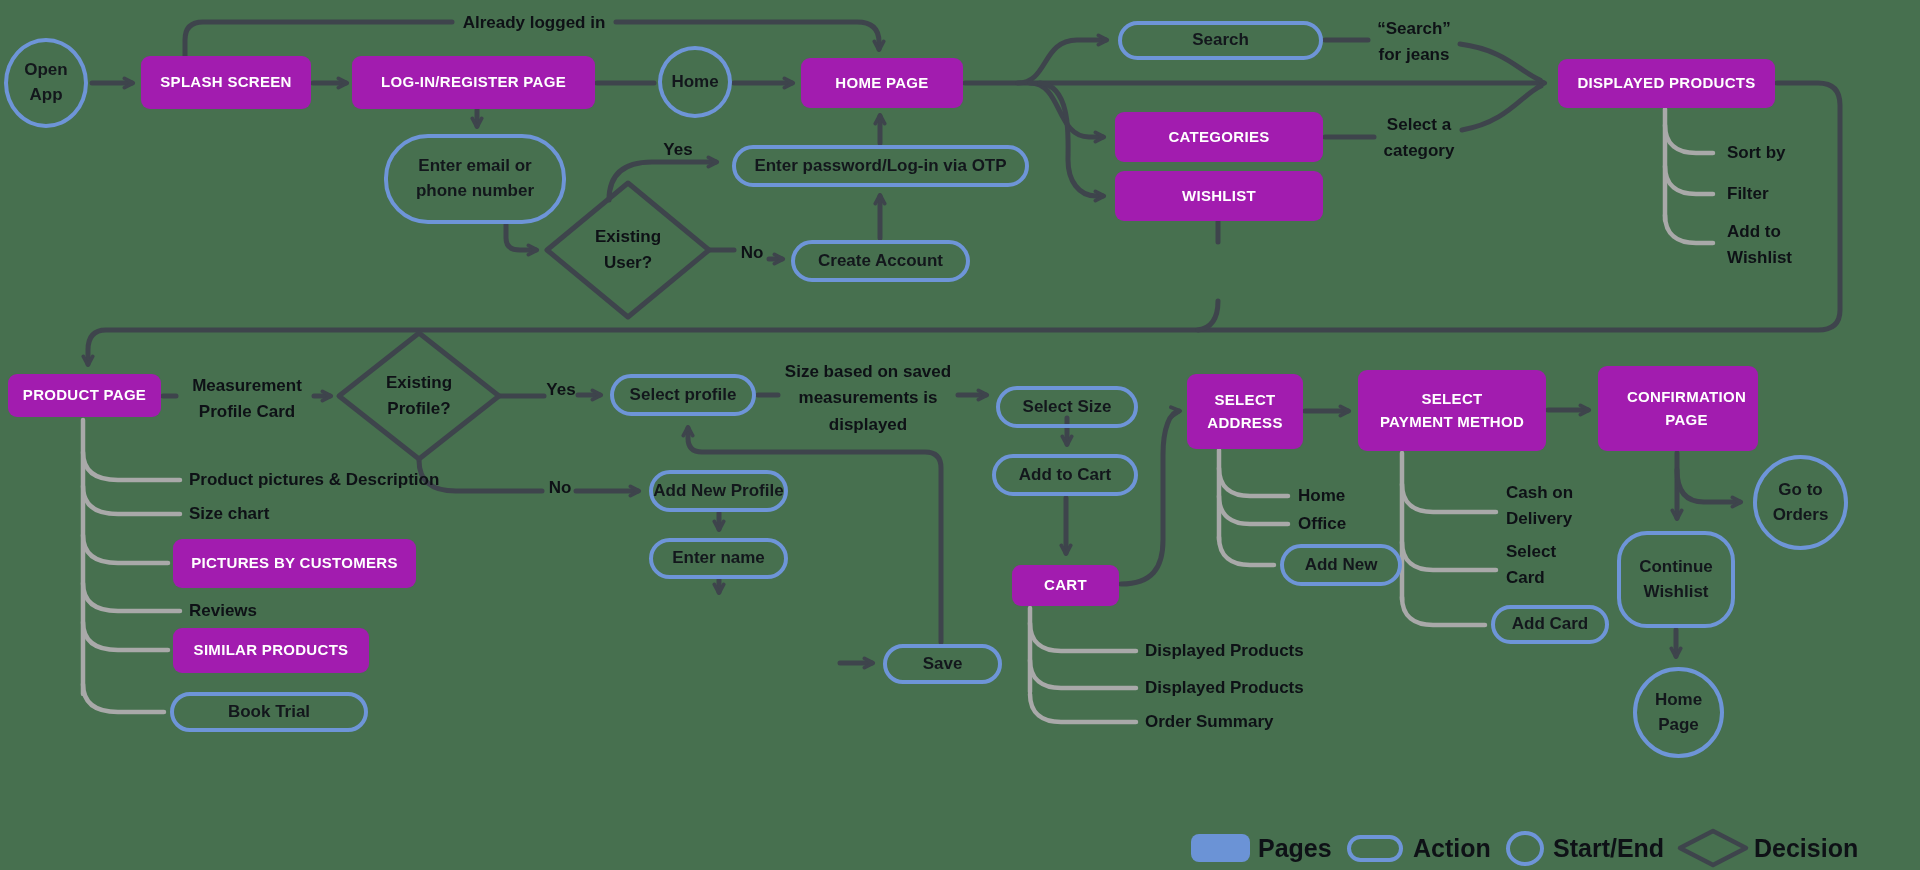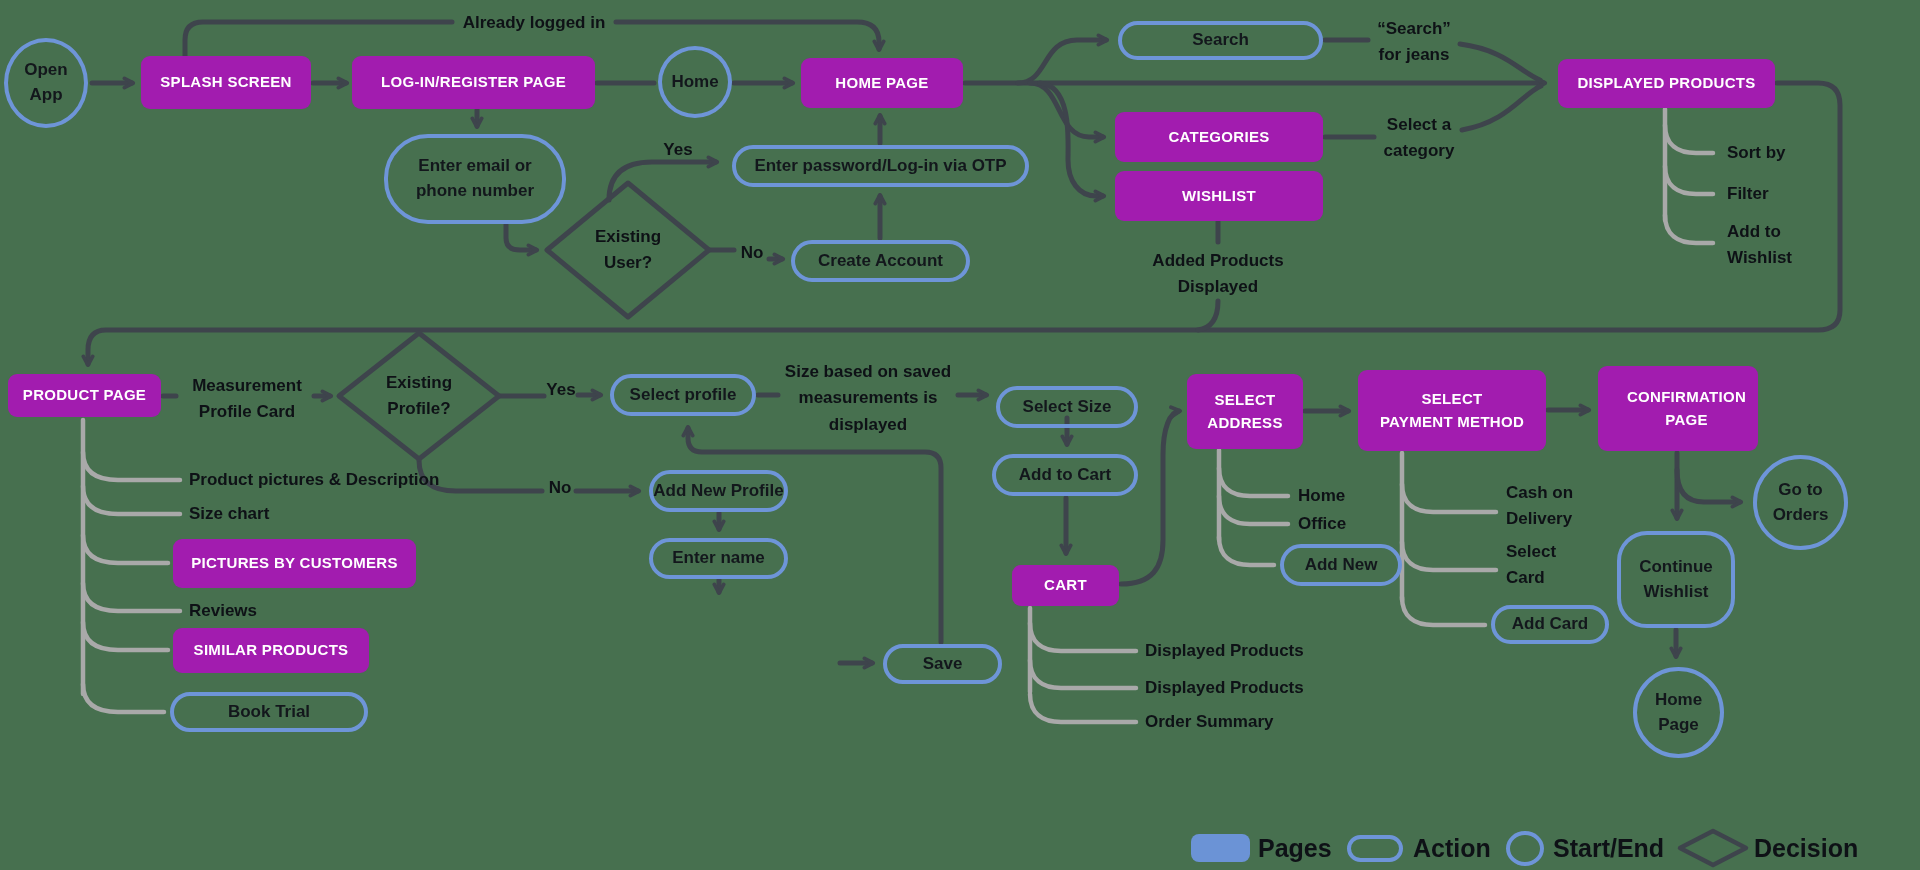--- a/index.html
+++ b/index.html
@@ -165,22 +165,20 @@
   <div class="lbl" style="left:419px;top:396px;">Existing
 Profile?</div>
 
   <div class="lbl" style="left:534px;top:23px;">Already logged in</div>
   <div class="lbl" style="left:678px;top:150px;">Yes</div>
   <div class="lbl" style="left:752px;top:253px;">No</div>
   <div class="lbl" style="left:1414px;top:42px;">“Search”
 for jeans</div>
   <div class="lbl" style="left:1419px;top:138px;">Select a
 category</div>
-  <div class="lbl" style="left:1218px;top:274px;">Added Products
-Displayed</div>
   <div class="lbl lbl-left" style="left:1727px;top:153px;">Sort by</div>
   <div class="lbl lbl-left" style="left:1727px;top:194px;">Filter</div>
   <div class="lbl lbl-left" style="left:1727px;top:245px;">Add to
 Wishlist</div>
   <div class="lbl" style="left:247px;top:399px;">Measurement
 Profile Card</div>
   <div class="lbl" style="left:561px;top:390px;">Yes</div>
   <div class="lbl" style="left:560px;top:488px;">No</div>
   <div class="lbl" style="left:868px;top:399px;">Size based on saved
 measurements is

